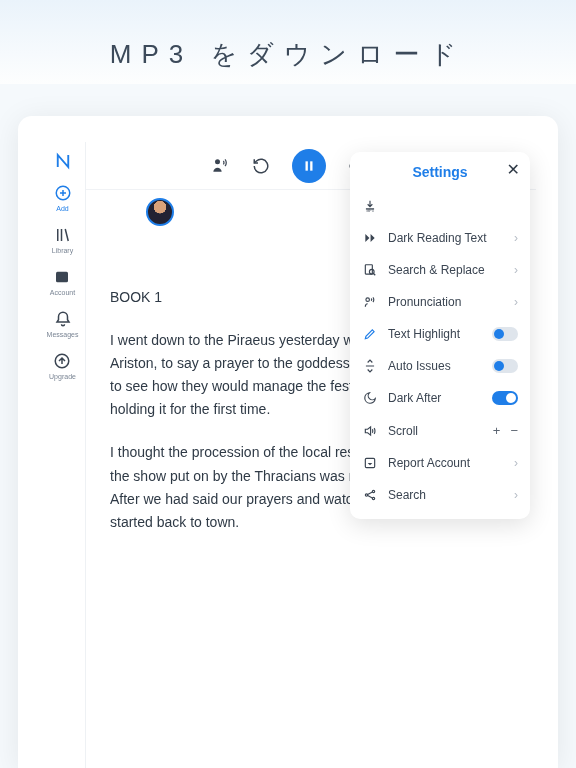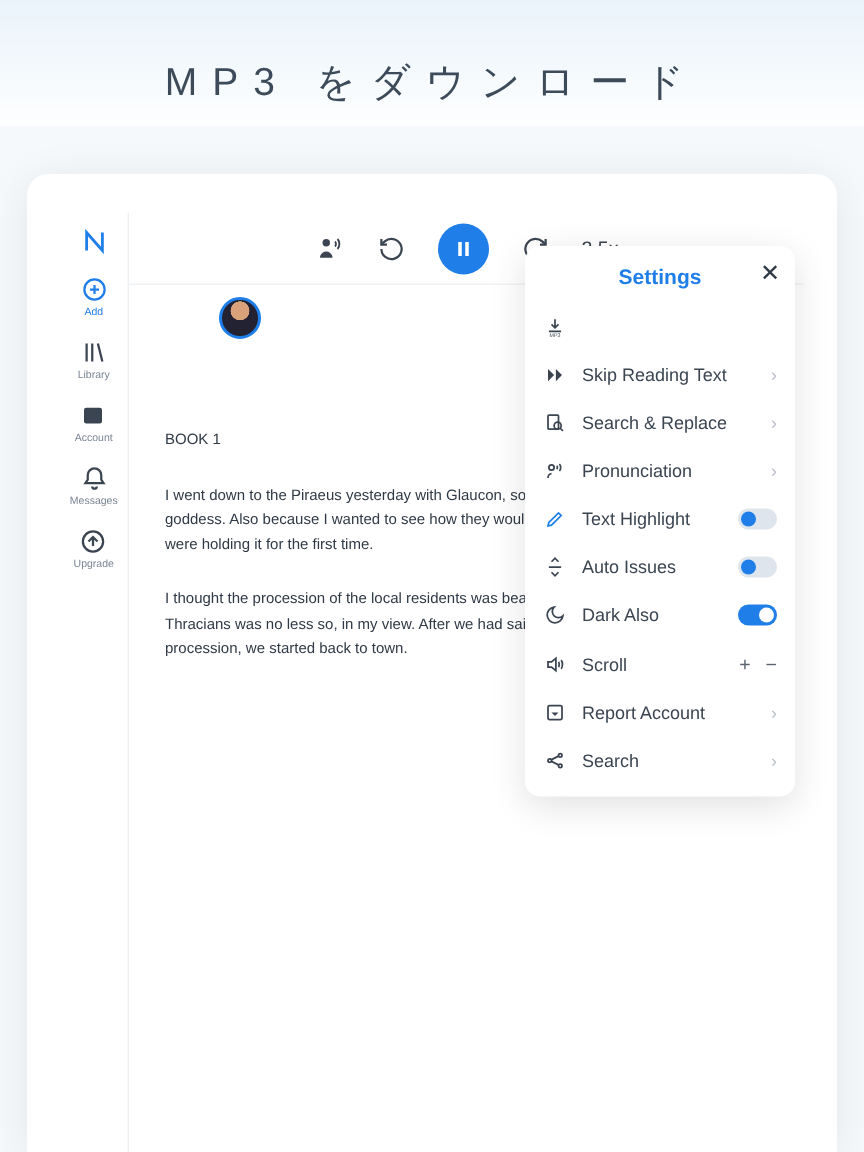--- a/index.html
+++ b/index.html
@@ -11,23 +11,23 @@
   .sidebar { width: 46px; border-right: 1px solid #eef1f4; display: flex; flex-direction: column; align-items: center; padding-top: 10px; gap: 14px; }
   .side-item { display: flex; flex-direction: column; align-items: center; gap: 3px; cursor: pointer; }
   .side-label { font-size: 7px; color: #7a8594; }
   .side-item.add svg, .side-item.add .side-label { color: #1f7ee8; }
   .main { flex: 1; position: relative; }
   .toolbar { height: 48px; display: flex; align-items: center; justify-content: center; gap: 22px; border-bottom: 1px solid #f0f2f5; }
   .play-btn { width: 34px; height: 34px; border-radius: 50%; background: #1f7ee8; display: flex; align-items: center; justify-content: center; cursor: pointer; }
   .tb-icon { color: #3b4552; cursor: pointer; display: flex; align-items: center; }
   .speed { font-size: 13px; color: #3b4552; cursor: pointer; }
   .avatar { position: absolute; top: 56px; left: 60px; width: 28px; height: 28px; border-radius: 50%; border: 2px solid #1f7ee8; background: radial-gradient(circle at 50% 30%, #d9a27a 30%, #223 31%); cursor: pointer; }
-  .content { padding: 96px 24px 0 24px; font-size: 10px; line-height: 1.65; color: #2f3a46; }
+  .content { padding: 96px 24px 0 24px; font-size: 14px; line-height: 1.65; color: #2f3a46; }
   .content p { margin-bottom: 20px; }
-  .settings { position: absolute; top: 22px; right: 6px; width: 180px; background: #fff; border-radius: 10px; box-shadow: 0 6px 24px rgba(0,0,0,0.12); padding: 12px 0 8px; z-index: 10; }
+  .settings { position: absolute; top: 10px; right: 6px; width: 180px; background: #fff; border-radius: 10px; box-shadow: 0 6px 24px rgba(0,0,0,0.12); padding: 12px 0 8px; z-index: 10; }
   .settings-head { display: flex; justify-content: space-between; align-items: center; padding: 0 12px 10px; }
   .settings-title { flex: 1; text-align: center; color: #1f7ee8; font-weight: 600; font-size: 14px; }
   .close-x { cursor: pointer; color: #2f3a46; font-size: 16px; position: absolute; right: 10px; top: 8px; }
   .menu-row { display: flex; align-items: center; padding: 9px 12px; cursor: pointer; gap: 10px; }
   .menu-icon { width: 16px; color: #3b4552; display: flex; justify-content: center; }
   .menu-icon.blue { color: #1f7ee8; }
   .menu-label { flex: 1; font-size: 12px; color: #3b4552; }
   .chev { color: #b6bdc6; font-size: 12px; }
   .toggle { width: 26px; height: 14px; border-radius: 7px; position: relative; }
   .toggle.off { background: #dfe5ec; }
@@ -140,21 +140,21 @@
                 <text x="12" y="23" font-size="6" text-anchor="middle" fill="currentColor" stroke="none">MP3</text>
               </svg>
             </span>
         </div>
         <div class="menu-row">
           <span class="menu-icon">
               <svg width="14" height="14" viewBox="0 0 24 24" fill="currentColor">
                 <path d="M4 5l7 7-7 7zM13 5l7 7-7 7z"></path>
               </svg>
             </span>
-          <span class="menu-label">Skip Reading Text</span>
+          <span class="menu-label">Dark Reading Text</span>
           <span class="chev">›</span>
         </div>
         <div class="menu-row">
           <span class="menu-icon">
               <svg width="14" height="14" viewBox="0 0 24 24" fill="none" stroke="currentColor" stroke-width="2">
                 <rect x="4" y="3" width="12" height="16" rx="1"></rect>
                 <circle cx="15" cy="15" r="4"></circle>
                 <path d="M18 18l3 3"></path>
               </svg>
             </span>
@@ -188,21 +188,21 @@
             </span>
           <span class="menu-label">Auto Issues</span>
           <span class="toggle off blue-knob"></span>
         </div>
         <div class="menu-row">
           <span class="menu-icon">
               <svg width="14" height="14" viewBox="0 0 24 24" fill="none" stroke="currentColor" stroke-width="2">
                 <path d="M21 13A9 9 0 1 1 11 3a7 7 0 0 0 10 10z"></path>
               </svg>
             </span>
-          <span class="menu-label">Dark Also</span>
+          <span class="menu-label">Dark After</span>
           <span class="toggle on"></span>
         </div>
         <div class="menu-row">
           <span class="menu-icon">
               <svg width="14" height="14" viewBox="0 0 24 24" fill="none" stroke="currentColor" stroke-width="2">
                 <path d="M4 9v6h4l5 4V5L8 9z"></path>
                 <path d="M16 9c1 1 1 5 0 6M19 7c2 2 2 8 0 10"></path>
               </svg>
             </span>
           <span class="menu-label">Scroll</span>

